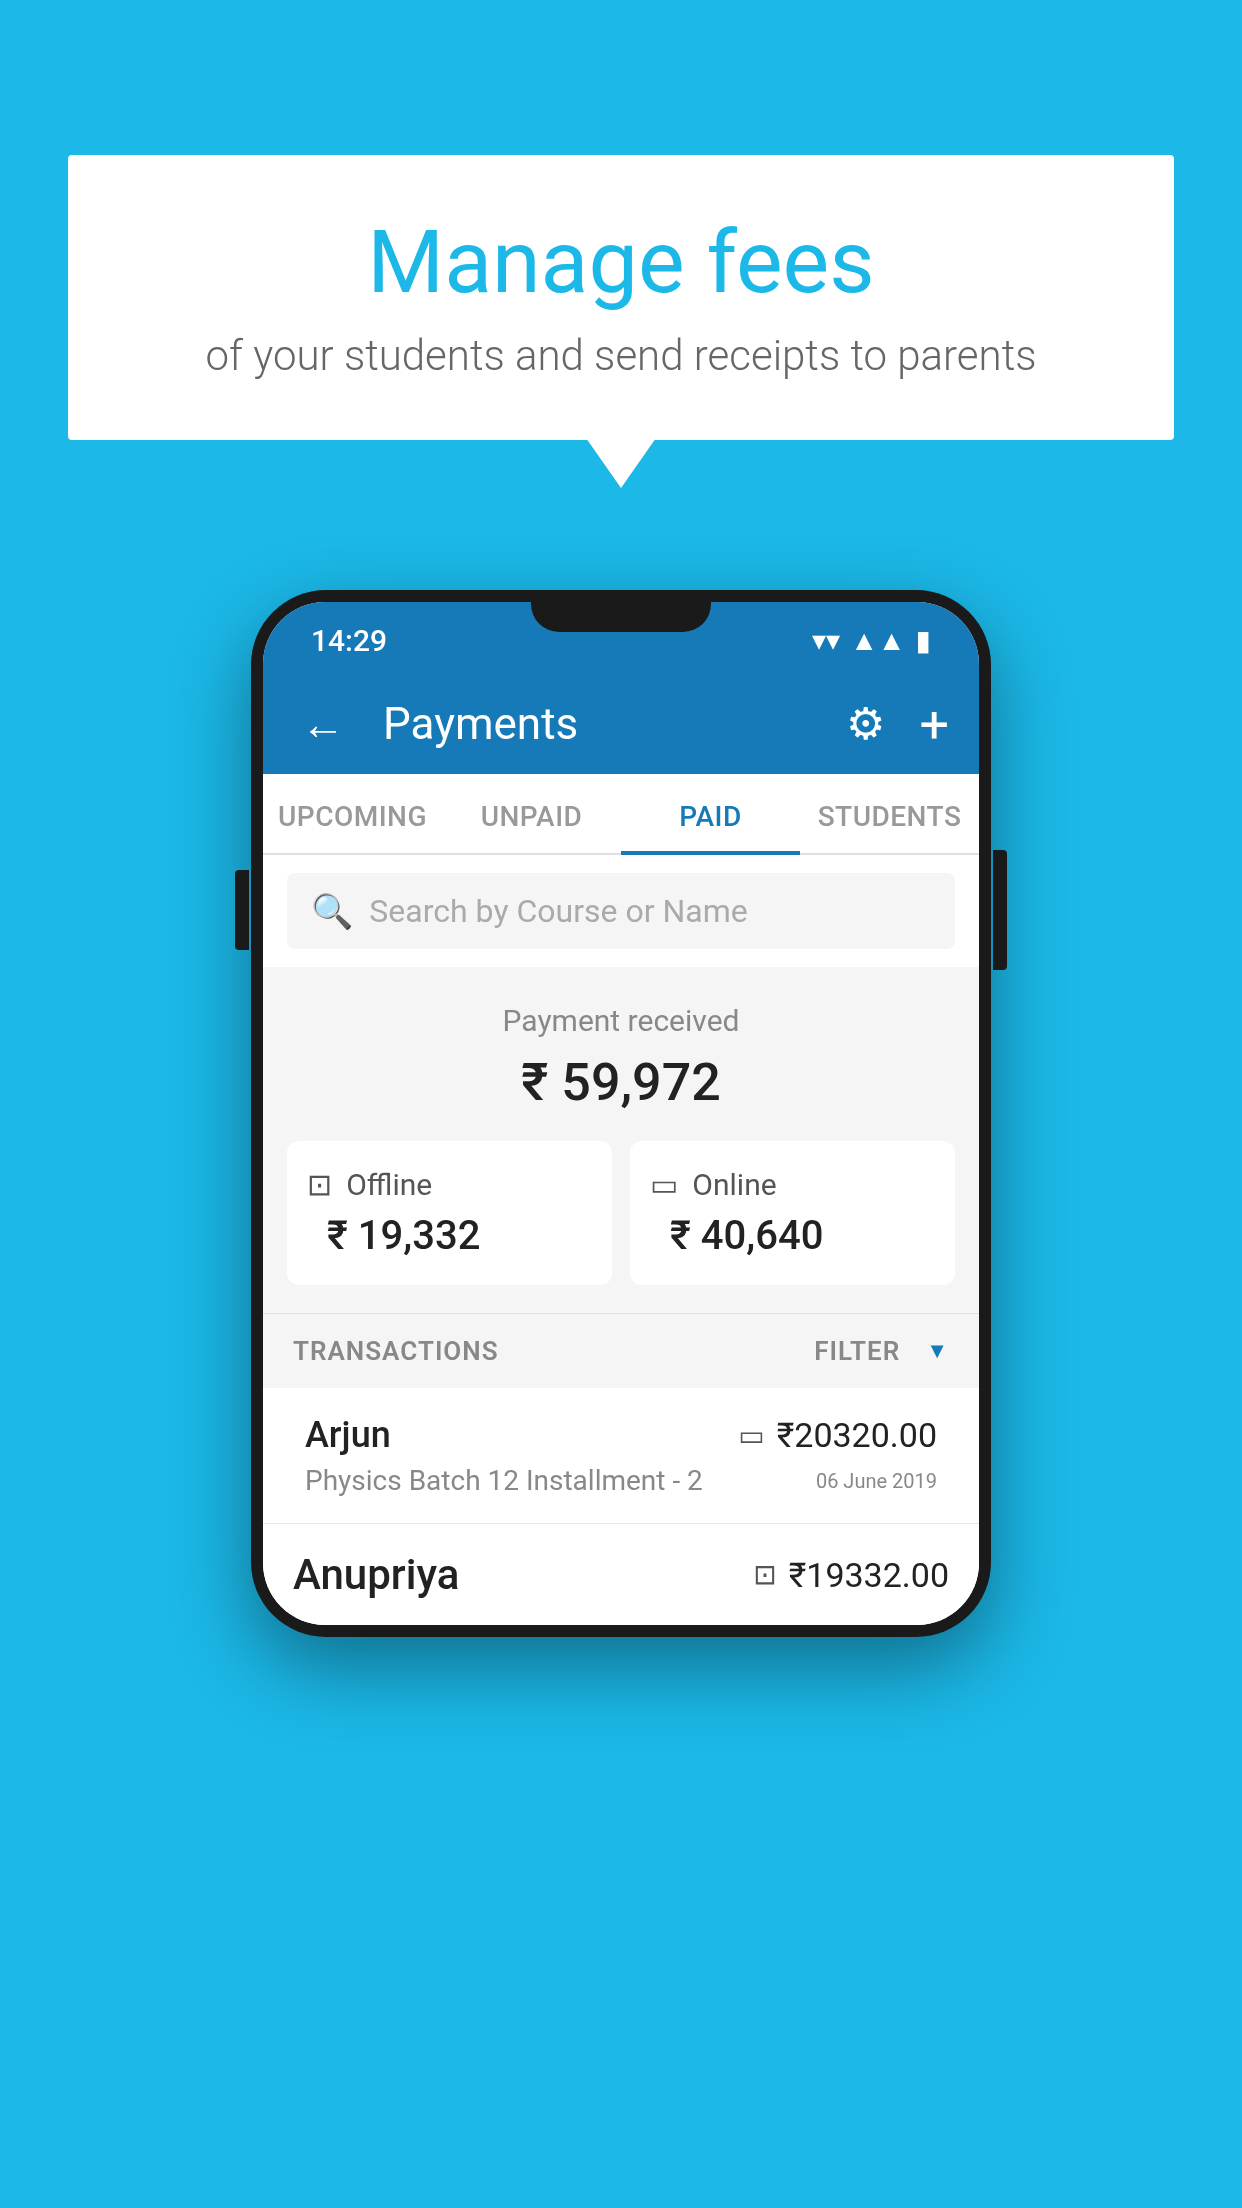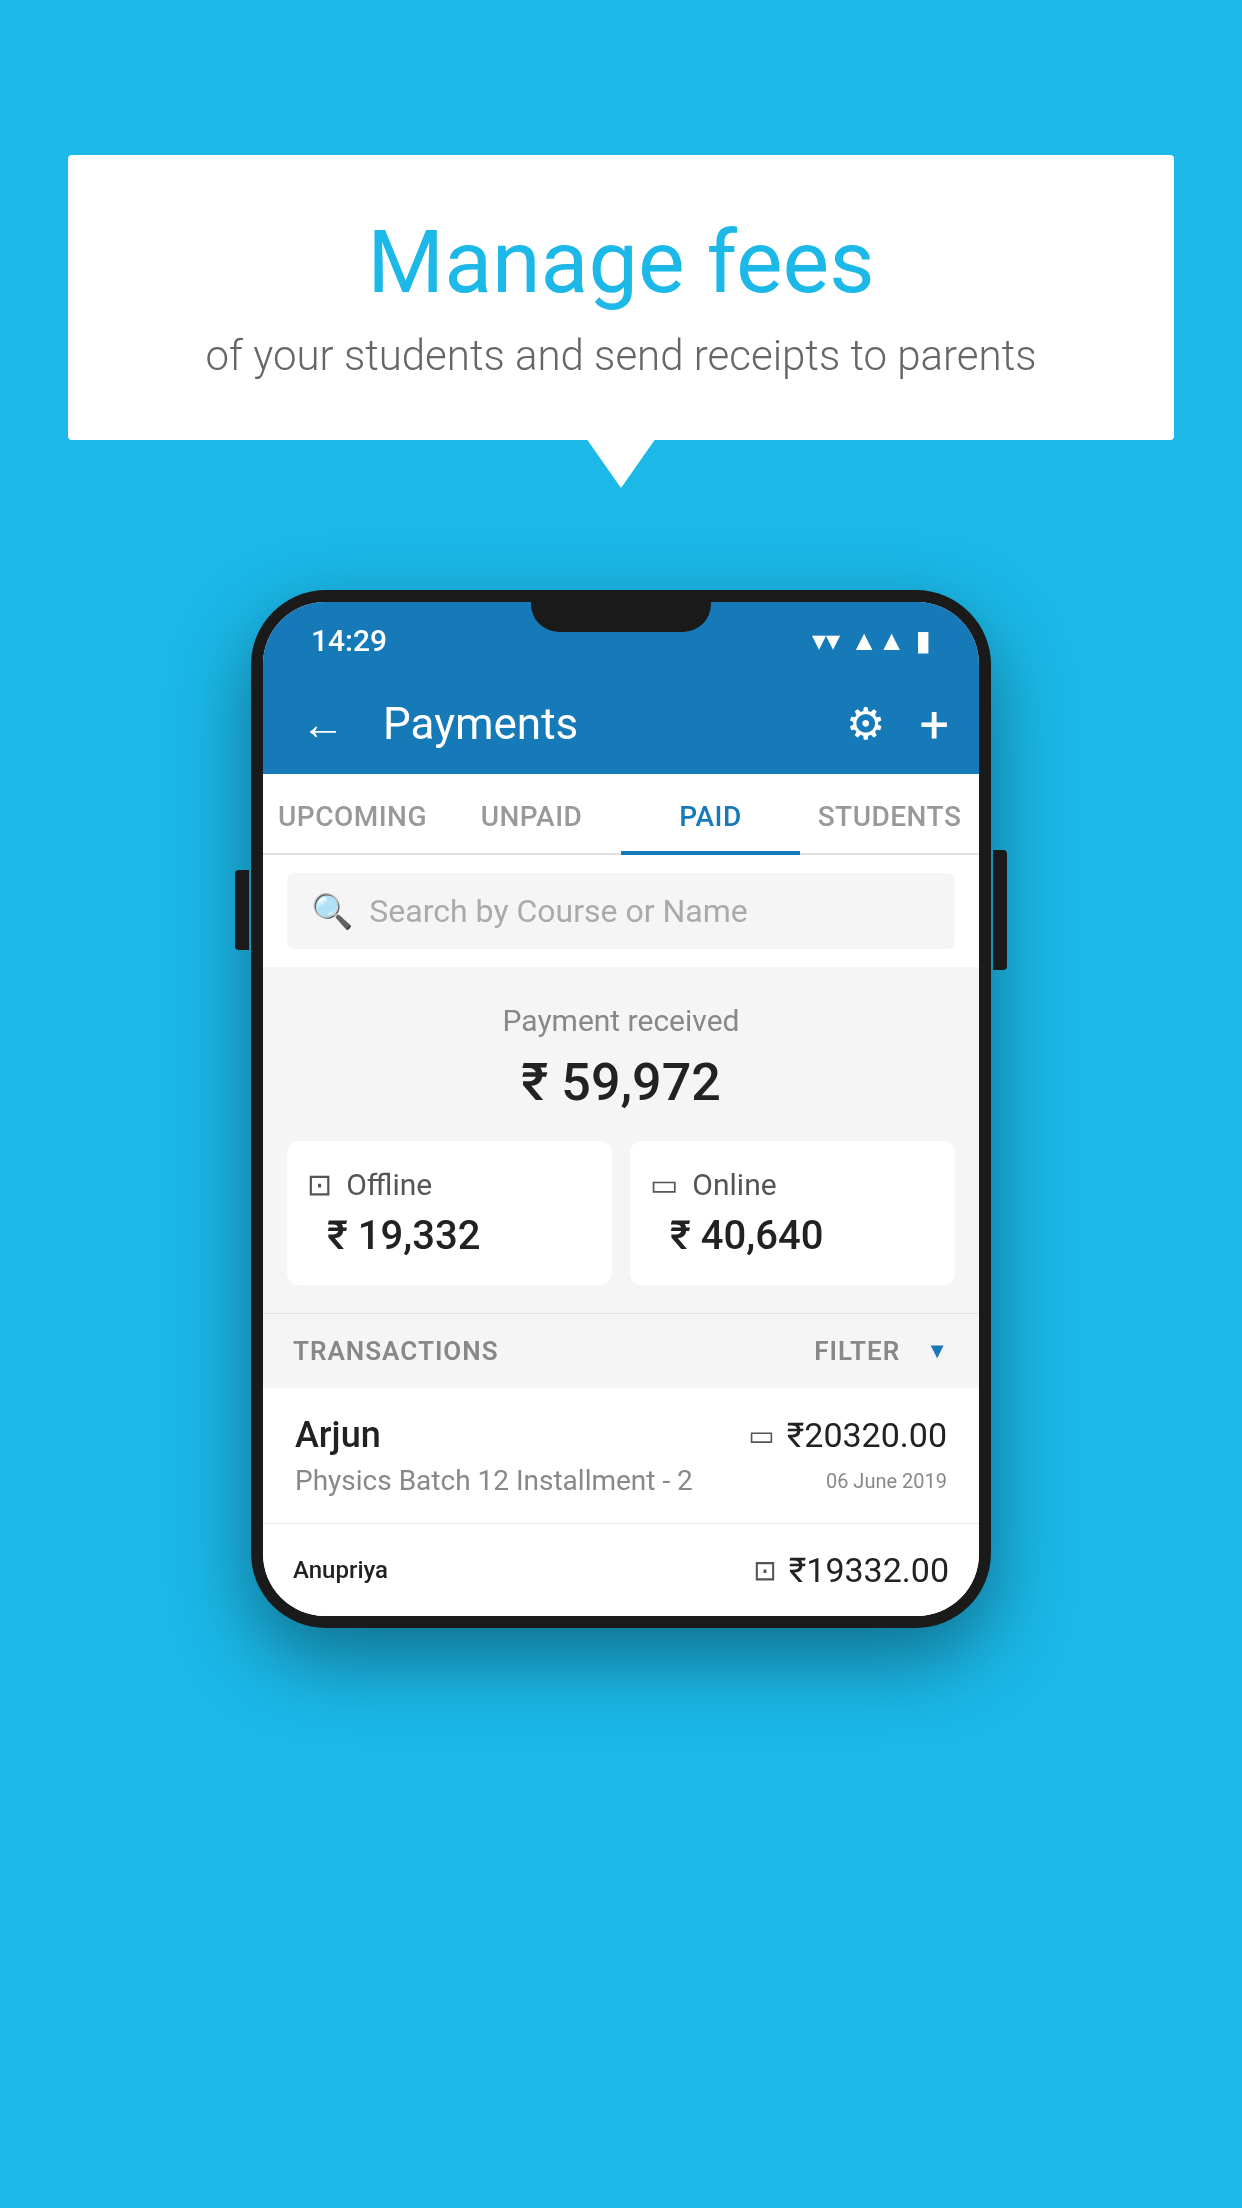--- a/index.html
+++ b/index.html
@@ -328,21 +328,21 @@
     }
 
     .filter-triangle {
       color: #1679b8;
       font-size: 22px;
     }
 
     
     .transaction-row {
       background: white;
-      padding: 26px 32px;
+      padding: 26px 42px;
       border-bottom: 1px solid #e8e8e8;
     }
 
     .transaction-top {
       display: flex;
       justify-content: space-between;
       align-items: center;
       margin-bottom: 8px;
     }
 
@@ -389,21 +389,21 @@
       padding: 26px 30px;
     }
 
     .partial-top {
       display: flex;
       justify-content: space-between;
       align-items: center;
     }
 
     .partial-name {
-      font-size: 24px;
+      font-size: 42px;
       font-weight: 500;
       color: #222;
     }
 
     .partial-amount-wrap {
       display: flex;
       align-items: center;
       gap: 12px;
     }
   </style>

